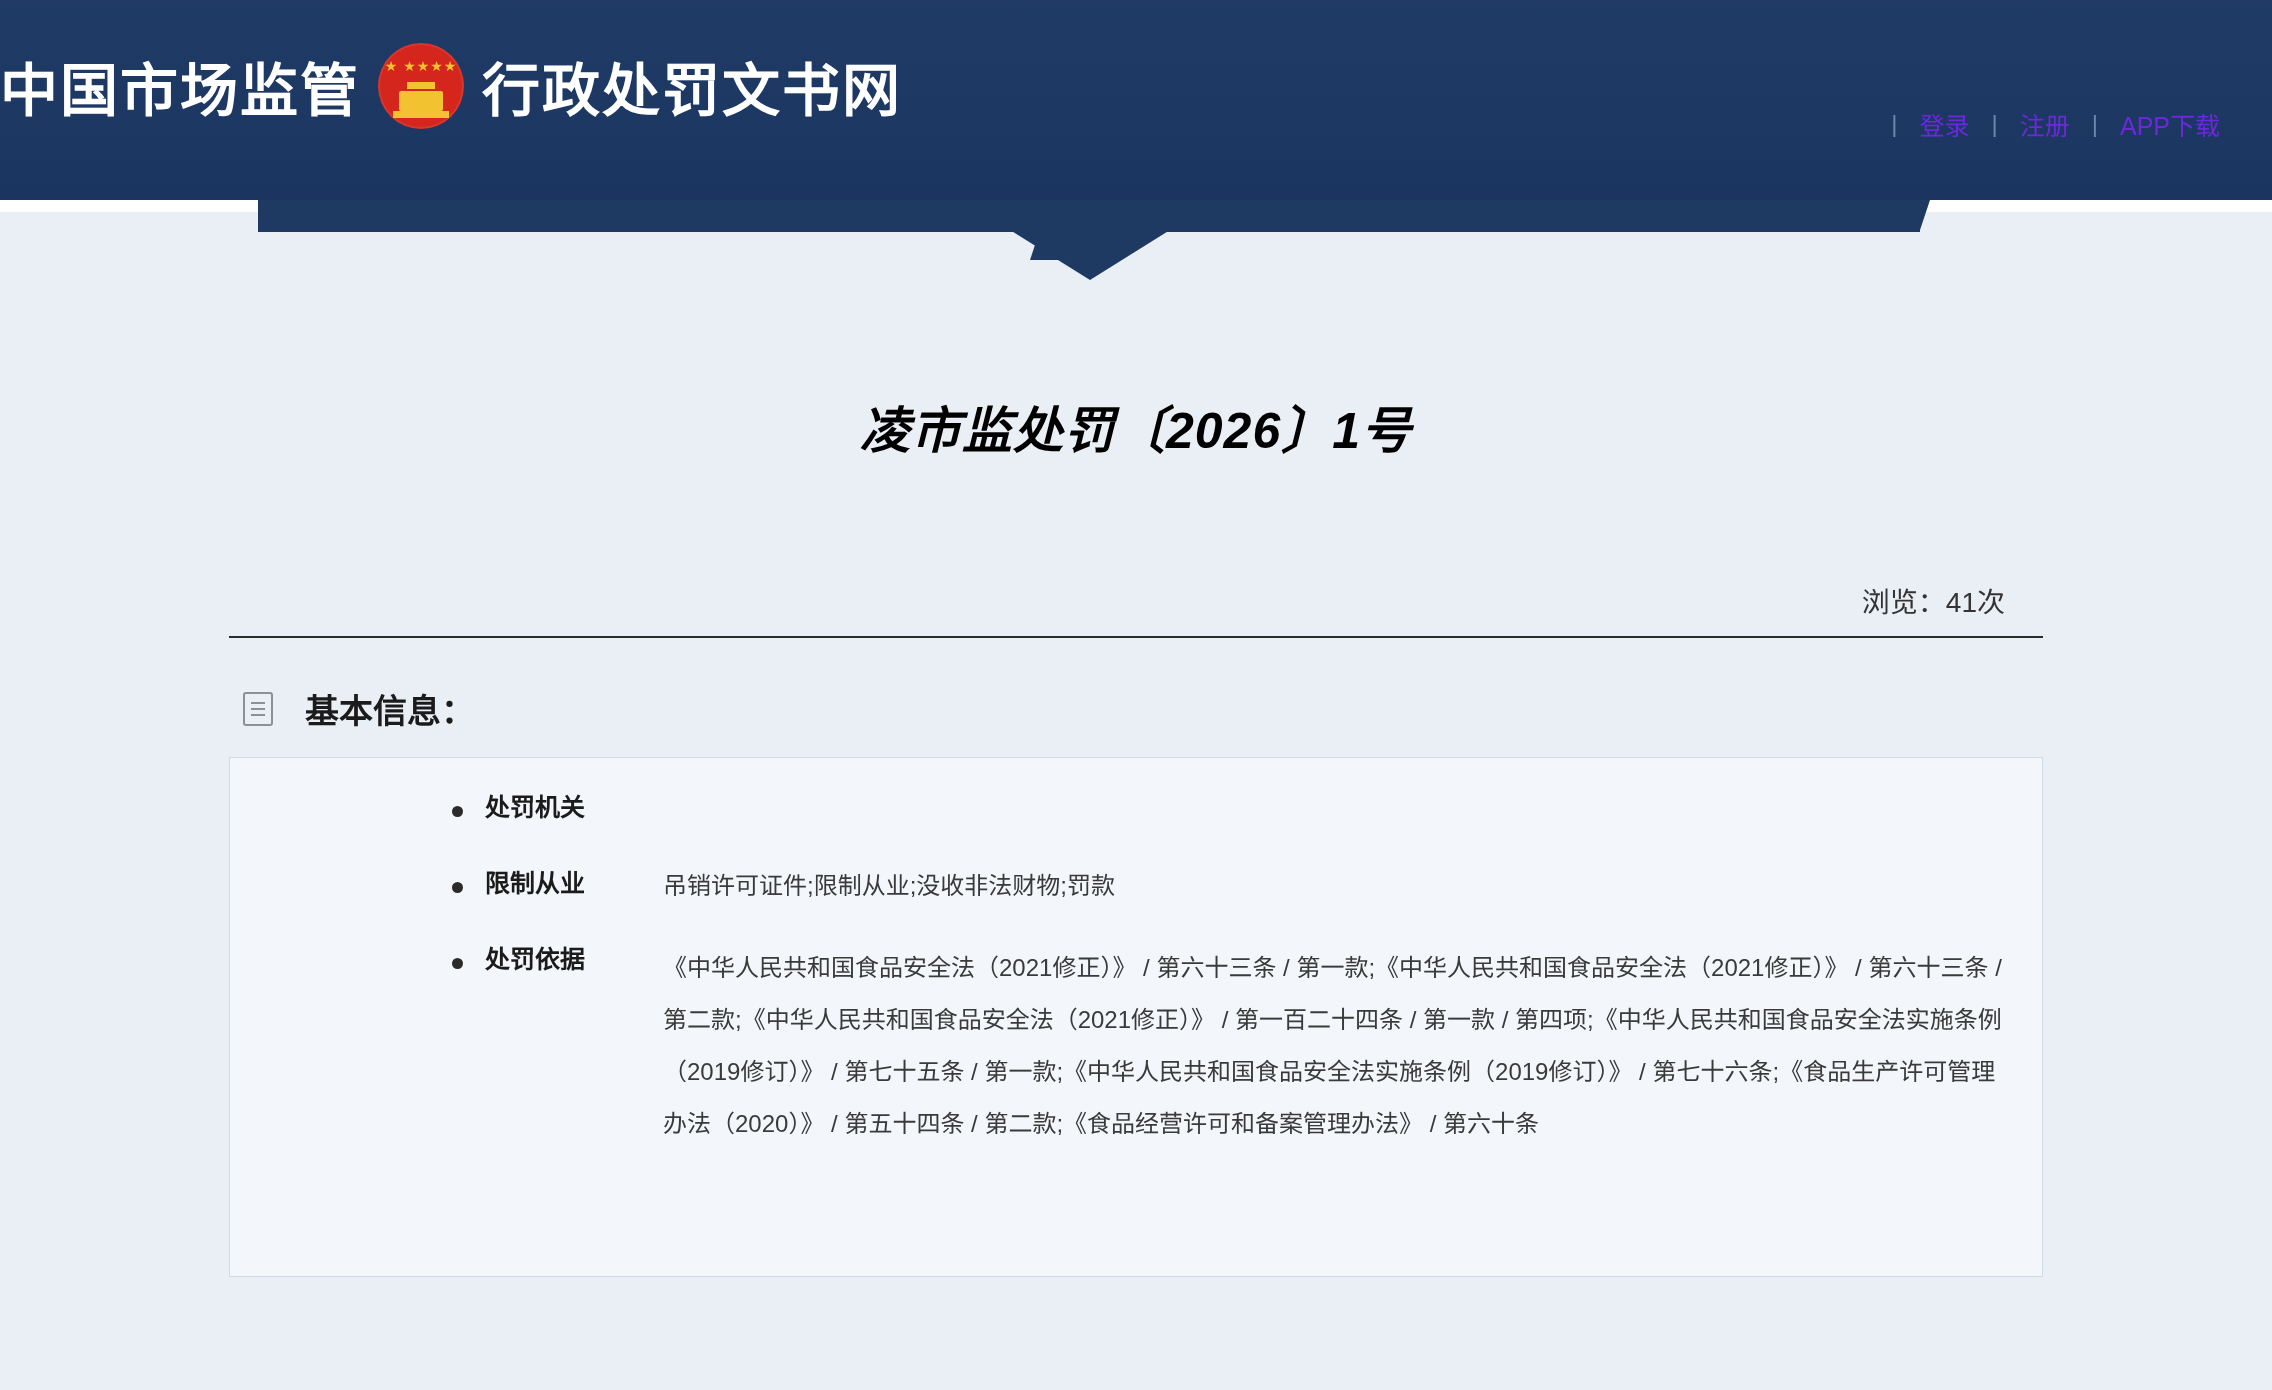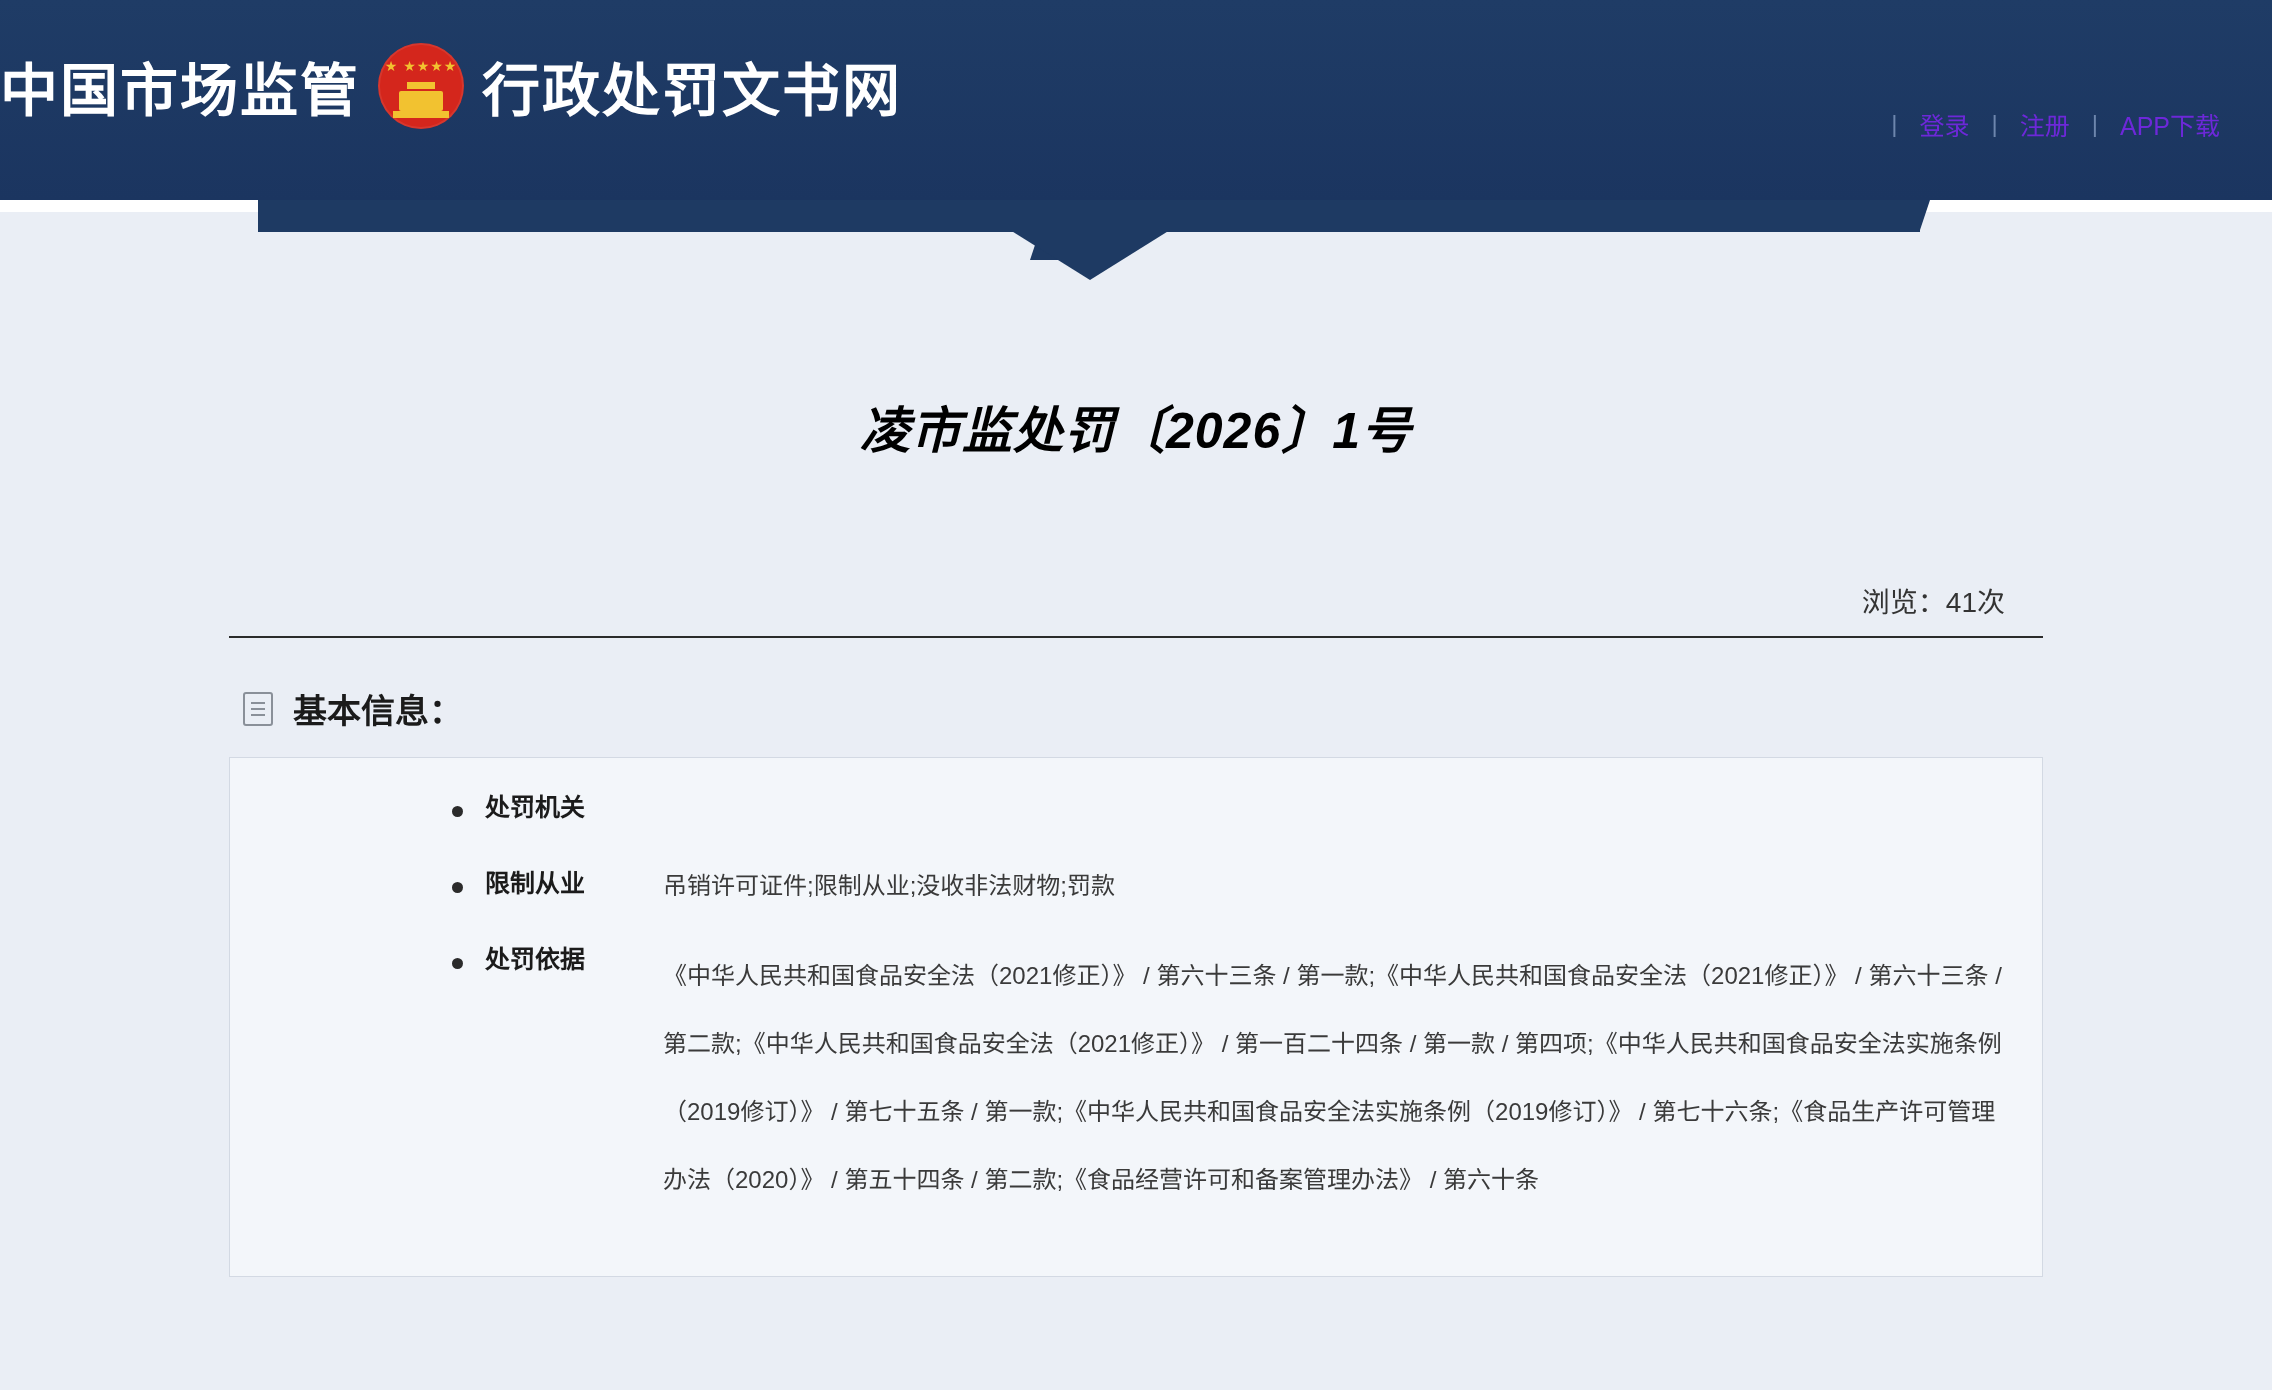--- a/index.html
+++ b/index.html
@@ -147,21 +147,21 @@
     font-size: 28px;
     color: #333;
     padding-right: 38px;
   }
 
   .section-head {
     width: 1814px;
     margin: 46px auto 0 auto;
     display: flex;
     align-items: center;
-    gap: 20px;
+    gap: 32px;
     padding-left: 14px;
   }
   .section-icon {
     width: 30px; height: 34px;
     border: 2px solid #8a9099;
     border-radius: 3px;
     position: relative;
     flex: 0 0 auto;
   }
   .section-icon:before {
@@ -205,21 +205,21 @@
     flex: 0 0 178px;
     font-size: 25px;
     font-weight: bold;
     color: #1b1b1b;
     line-height: 40px;
     font-family: Liberation Mono, monospace;
   }
   .info-value {
     font-size: 24px;
     color: #3a3a3a;
-    line-height: 68px;
+    line-height: 52px;
     flex: 1 1 auto;
     padding-right: 34px;
     word-break: break-all;
   }
   .info-value.single { line-height: 40px; }
 </style>
 </head>
 <body>
 
 <div class="header">

